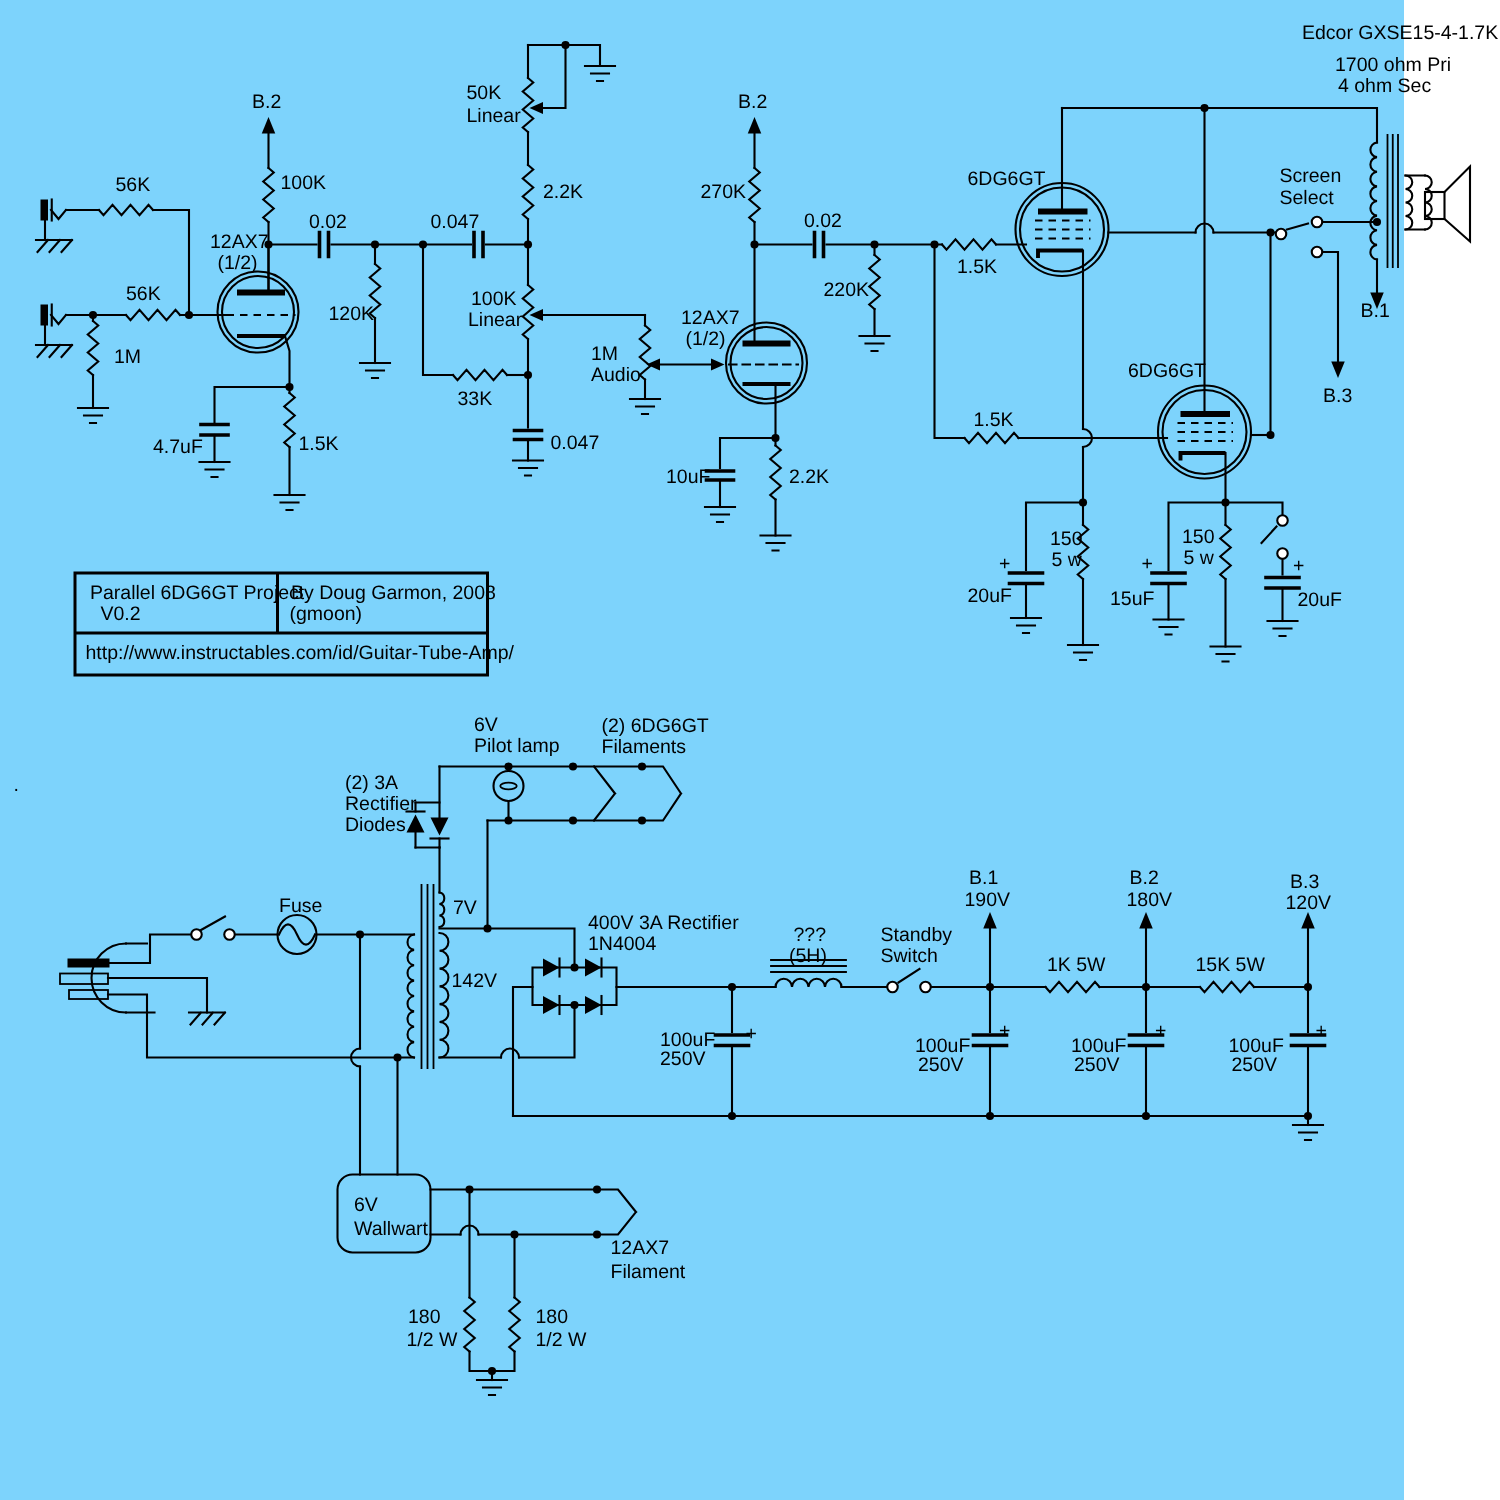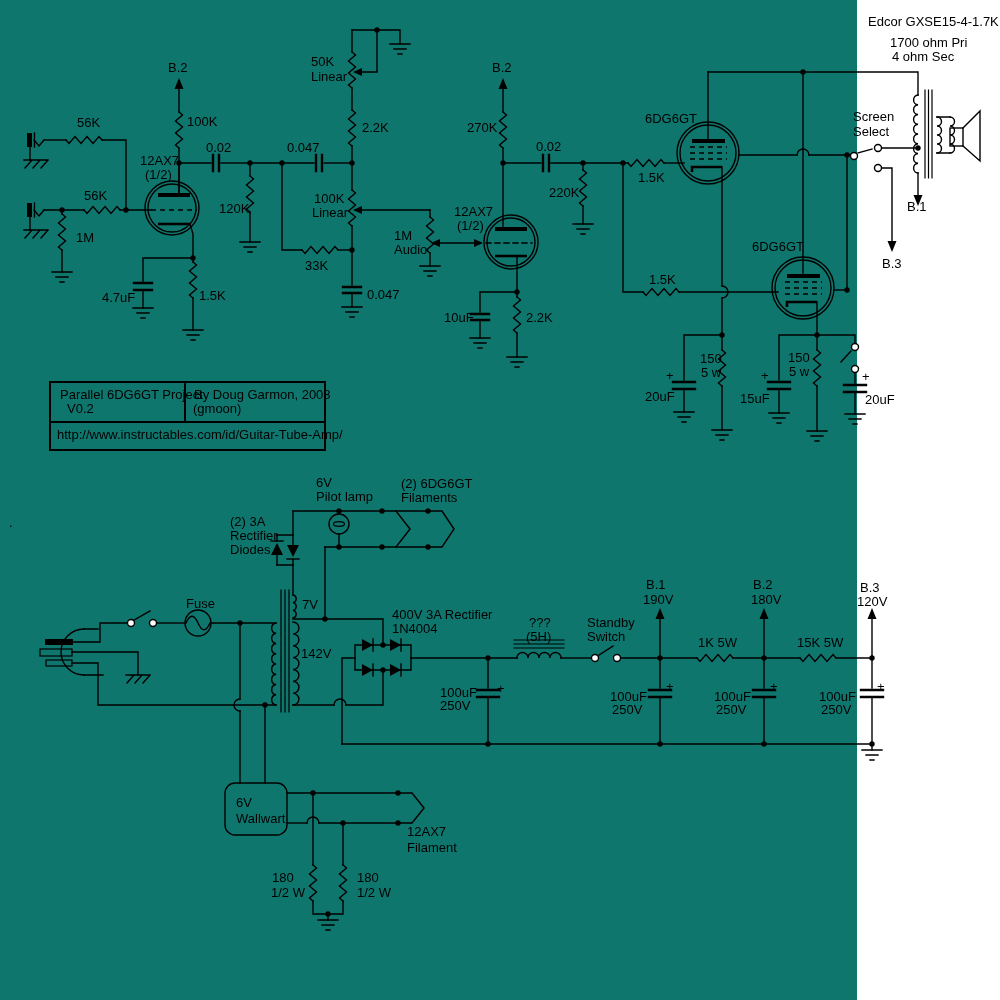--- a/index.html
+++ b/index.html
@@ -1,16 +1,16 @@
 <!DOCTYPE html>
 <html><head>
 <meta charset="utf-8">
 <style>
   html,body{margin:0;padding:0;background:#fff;}
-  #stage{width:857px;height:1000px;position:relative;background:#0f766e;}
+  #stage{width:936px;height:1000px;position:relative;background:#7dd3fc;}
   svg{display:block;}
   svg text{font-family:"Liberation Sans",sans-serif;font-size:13px;fill:#000;}
   .w{stroke:#000;stroke-width:1.4;fill:none;stroke-linecap:square;}
   .thin{stroke:#000;stroke-width:1.2;fill:none;}
   .plate{stroke:#000;stroke-width:4;fill:none;}
   .cath{stroke:#000;stroke-width:2.6;fill:none;}
   .capp{stroke:#000;stroke-width:2.4;fill:none;}
   .dash{stroke:#000;stroke-width:1.4;fill:none;stroke-dasharray:5 4;}
   .fill{fill:#000;stroke:none;}
   .oc{fill:#fff;stroke:#000;stroke-width:1.4;}

